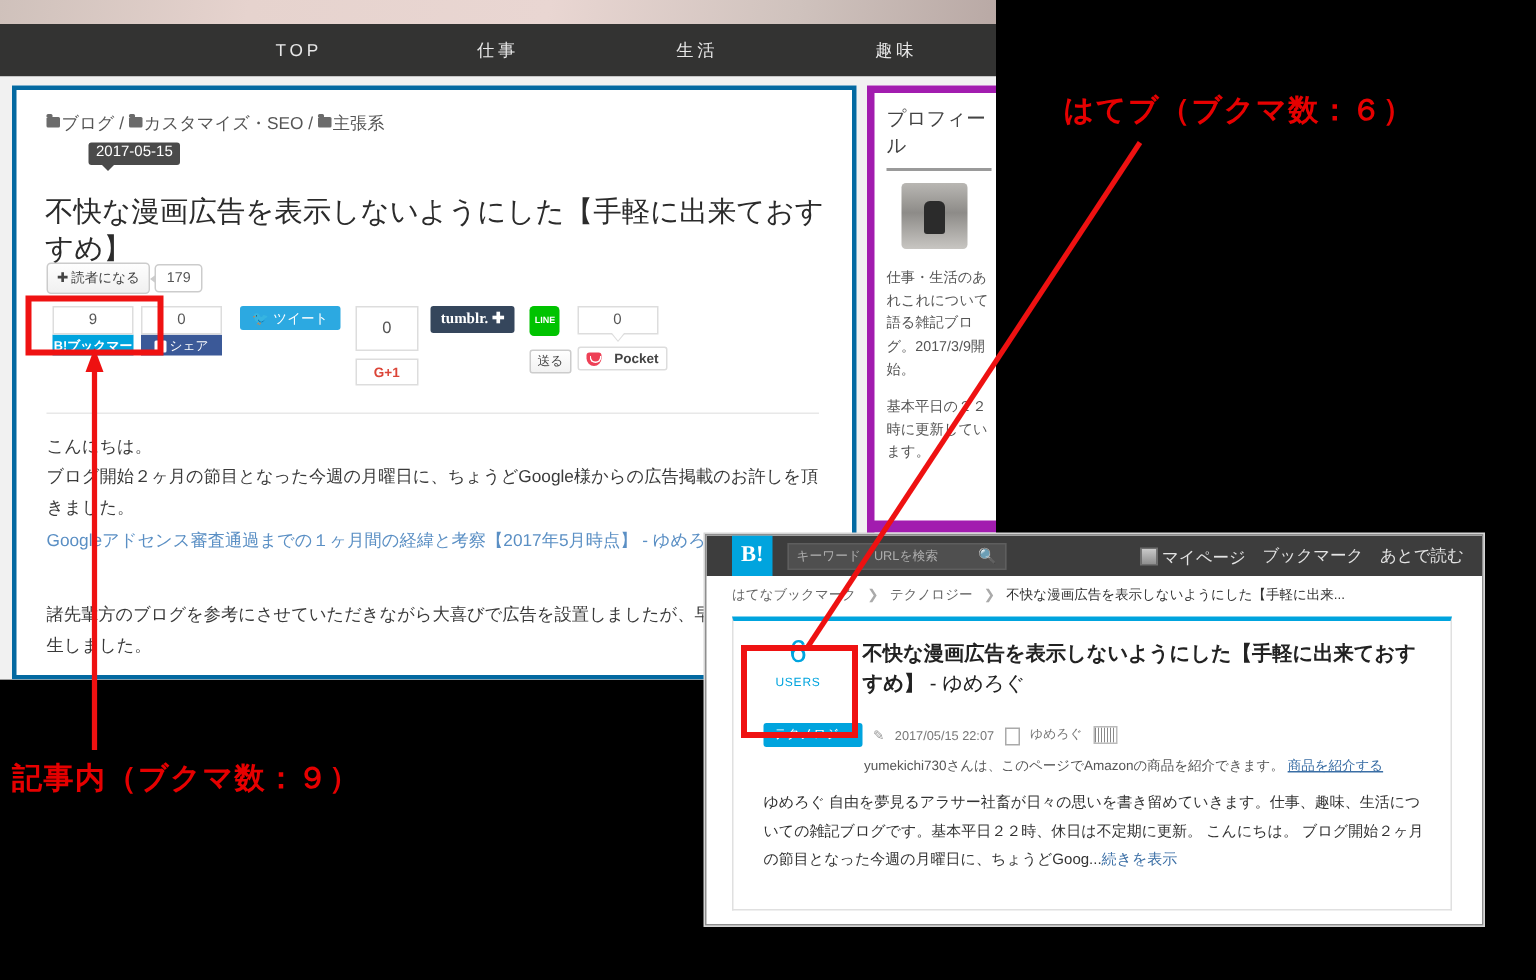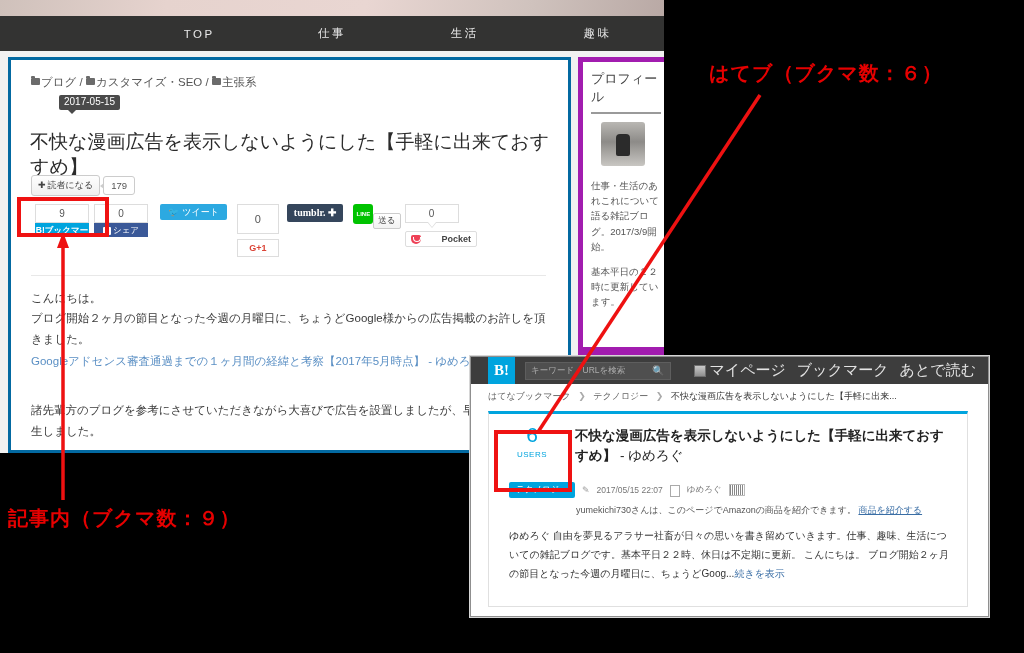--- a/index.html
+++ b/index.html
@@ -117,21 +117,21 @@
   .line-btn{
     background:#00c300;width:20px;height:20px;border-radius:3px;color:#fff;font-size:6px;
     font-weight:bold;text-align:center;line-height:20px;cursor:pointer;position:relative;
   }
   .line-send{
     border:1px solid #ccc;background:linear-gradient(#fff,#f2f2f2);font-size:8.5px;color:#444;
     padding:1px 4px;border-radius:2px;margin-top:9px;cursor:pointer;text-align:center;
   }
   .pocket-btn{
     border:1px solid #ddd;background:#fff;font-size:9px;font-weight:bold;color:#444;
-    padding:2px 5px;border-radius:2px;cursor:pointer;display:flex;align-items:center;gap:21px;
+    padding:2px 5px;border-radius:2px;cursor:pointer;display:flex;align-items:center;gap:9px;
   }
   .pocket-ico{
     display:inline-block;width:10px;height:9px;background:#ee4056;border-radius:2px 2px 5px 5px;position:relative;
   }
   .pocket-ico:after{
     content:"";position:absolute;left:2px;top:2px;width:6px;height:4px;border:1.5px solid #fff;
     border-top:none;border-radius:0 0 4px 4px;
   }
   .hr-line{position:absolute;left:20px;top:215px;width:515px;height:1px;background:#e8e8e8;}
   .body-text{
@@ -176,21 +176,21 @@
   .hb-logo{
     width:27px;height:27px;background:#00a4de;color:#fff;font-weight:bold;font-size:15px;
     text-align:center;line-height:27px;margin-left:17px;cursor:pointer;font-family:"Liberation Serif",serif;
   }
   .hb-search{
     margin-left:10px;width:134px;height:16px;background:#4f4f4f;border:1px solid #5e5e5e;
     display:flex;align-items:center;justify-content:space-between;padding:0 5px;cursor:text;
   }
   .hb-search span{font-size:8.5px;color:#adadad;}
   .hb-nav{margin-left:auto;margin-right:12px;display:flex;align-items:center;gap:11px;}
-  .hb-nav a{color:#e4e4e4;font-size:15px;text-decoration:none;cursor:pointer;white-space:nowrap;}
+  .hb-nav a{color:#e4e4e4;font-size:11px;text-decoration:none;cursor:pointer;white-space:nowrap;}
   .hb-mypage-ico{
     display:inline-block;width:10px;height:10px;background:linear-gradient(#c9c9c9,#8f8f8f);
     border:1px solid #6f6f6f;position:relative;top:2px;margin-right:3px;
   }
   .hb-bread{
     position:absolute;left:17px;top:33px;font-size:9px;color:#666;white-space:nowrap;
   }
   .hb-bread .sep{color:#aaa;margin:0 5px;}
   .hb-bread .cur{color:#333;}
   .hb-entry{
@@ -301,21 +301,21 @@
 
       <div class="gplus-unit">
         <div class="gplus-box">0</div>
         <div class="gplus-btn">G+1</div>
       </div>
 
       <div class="tumblr-btn">
         <span>tumblr.</span> <span>✚</span>
       </div>
 
-      <div style="display:flex;flex-direction:row;margin-right:4px;">
+      <div style="display:flex;flex-direction:column;margin-right:4px;">
         <div class="line-btn">LINE</div>
         <div class="line-send">送る</div>
       </div>
 
       <div style="display:flex;flex-direction:column;">
         <div class="cnt-box arrow">0</div>
         <div class="pocket-btn" style="margin-top:8px;">
           <span class="pocket-ico"></span>
             <span>Pocket</span>
         </div>

